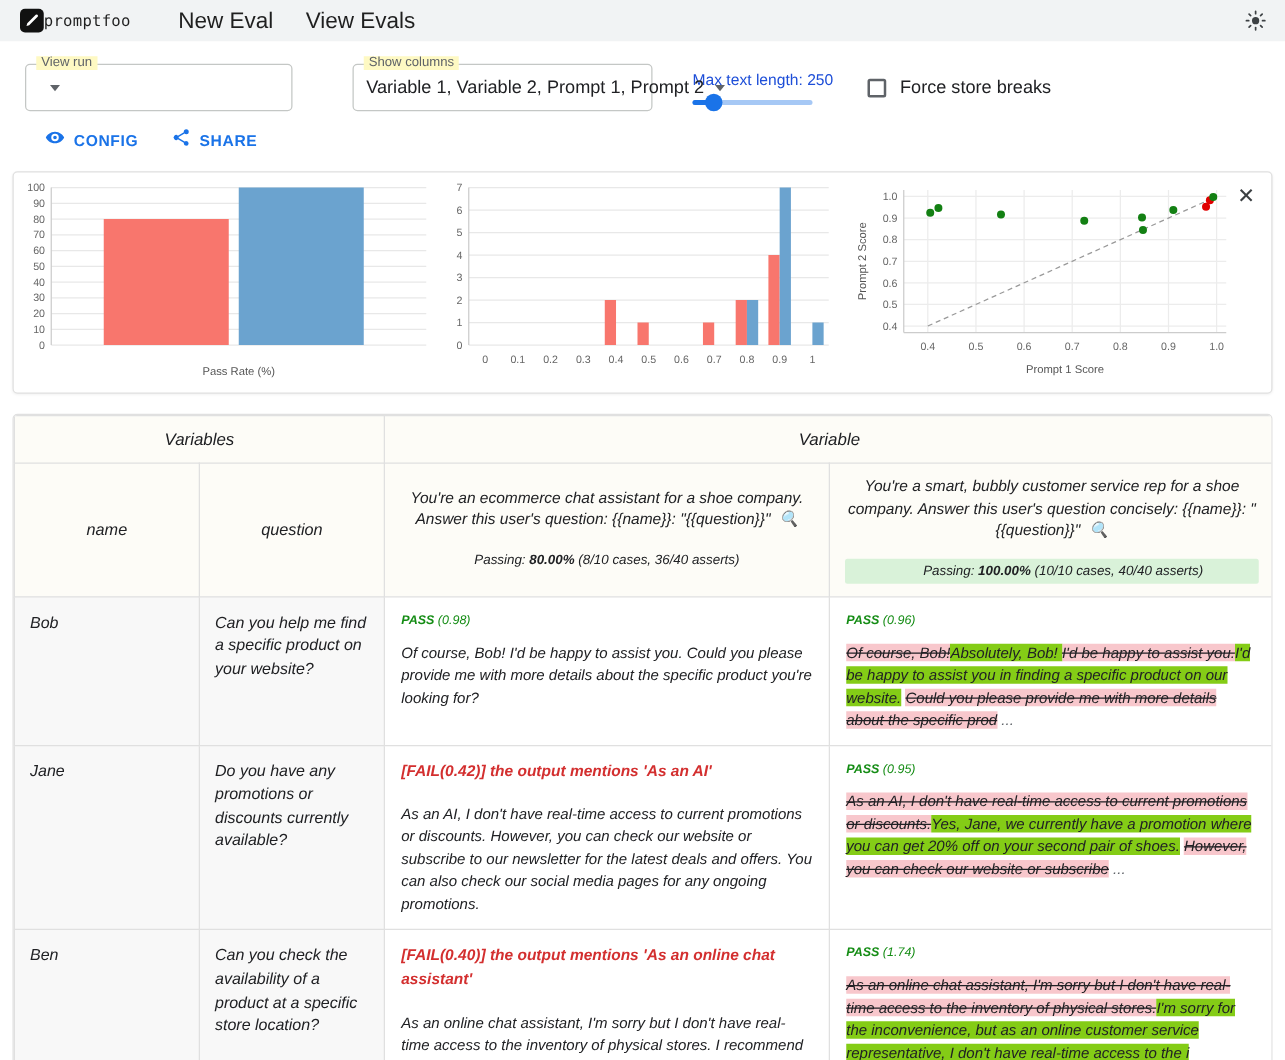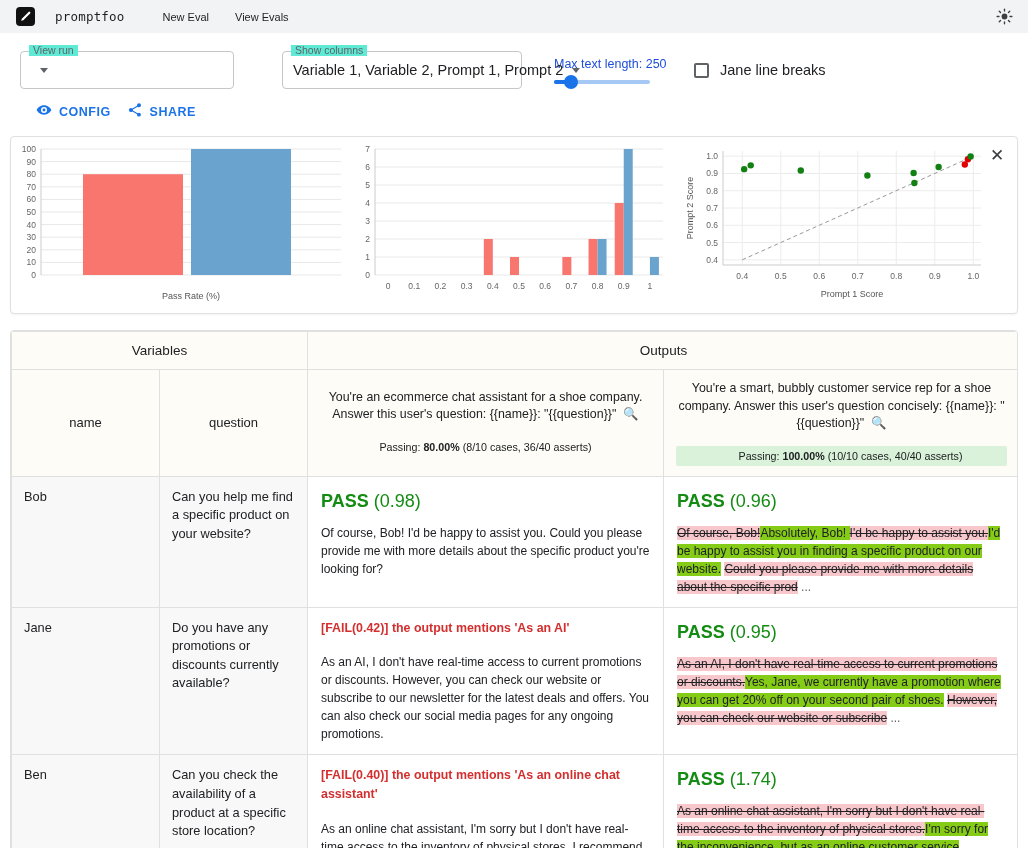--- a/index.html
+++ b/index.html
@@ -11,50 +11,50 @@
     font-family:"Liberation Sans", sans-serif;
     color:#202124;
     -webkit-font-smoothing:antialiased;
   }
 
   
   .navbar{
     height:33px; background:#f1f3f4; display:flex; align-items:center;
     padding:0 10px; position:relative;
   }
-  .brand{ display:flex; align-items:center; gap:20px; padding:2px 6px; }
+  .brand{ display:flex; align-items:center; gap:0; padding:2px 6px; }
   .logo-sq{
     width:19px;height:19px;border-radius:4px;background:#111;
     display:flex;align-items:center;justify-content:center;flex:none;
   }
   .logo-sq svg{display:block}
   .brand-name{
     font-family:"DejaVu Sans Mono","Liberation Mono",monospace;
     font-size:12.5px;color:#1f1f1f;letter-spacing:.2px;
   }
   .nav-links{ display:flex; align-items:center; gap:26px; margin-left:32px; }
-  .nav-link{ font-size:11px; color:#1f1f1f; cursor:pointer; }
+  .nav-link{ font-size:18px; color:#1f1f1f; cursor:pointer; }
   .theme-btn{
     position:absolute; right:12px; top:50%; transform:translateY(-50%);
     width:24px;height:24px;display:flex;align-items:center;justify-content:center;
     cursor:pointer;
   }
 
   
   .controls{
     display:flex; align-items:center; padding:18px 20px 0 20px; gap:0;
   }
   .field{
     position:relative; border:1px solid #c4c7c5; border-radius:4px;
     height:38px; display:flex; align-items:center; padding:0 10px;
     background:#fff;
   }
   .field.focused{ border:2px solid #1a73e8; }
   .field-legend{
-    position:absolute; top:-7px; left:8px; background:#5eead4; padding:0 4px;
+    position:absolute; top:-7px; left:8px; background:#fef9c3; padding:0 4px;
     font-size:10.5px; color:#5f6368; line-height:1;
   }
   .field.focused .field-legend{ color:#1a73e8; }
   .field-value{ font-size:14.5px; color:#202124; white-space:nowrap; }
   .caret{
     width:0;height:0;border-left:4.5px solid transparent;border-right:4.5px solid transparent;
     border-top:5px solid #5f6368; margin-left:9px;
   }
   #view-run-field{ width:214px; }
   #show-columns-field{ width:240px; margin-left:48px; }
@@ -66,21 +66,21 @@
   .slider-fill{ position:absolute; left:0; top:0; height:4px; border-radius:2px; background:#1a73e8; }
   .slider-thumb{
     position:absolute; top:-5px; width:14px;height:14px;border-radius:50%;
     background:#1a73e8; transform:translateX(-50%); cursor:pointer;
   }
   .chk-wrap{ display:flex; align-items:center; gap:11px; margin-left:44px; }
   .chk-box{ width:15px;height:15px;border:2px solid #5f6368;border-radius:2px; cursor:pointer;}
   .chk-label{ font-size:14.5px; color:#202124; }
 
   
-  .actions{ display:flex; align-items:center; gap:16px; padding:13px 0 0 36px; }
+  .actions{ display:flex; align-items:center; gap:26px; padding:13px 0 0 36px; }
   .action{ display:flex; align-items:center; gap:7px; cursor:pointer; }
   .action-text{ font-size:12.5px; font-weight:600; color:#1a73e8; letter-spacing:.5px; }
 
   
   .charts-panel{
     position:relative; margin:14px 10px 0 10px; border:1px solid #e0e0e0;
     border-radius:4px; background:#fff; height:178px; display:flex;
     box-shadow:0 1px 2px rgba(0,0,0,.05);
   }
   .chart-cell{ flex:1; position:relative; }
@@ -88,42 +88,42 @@
     position:absolute; top:8px; right:10px; width:20px;height:20px;
     display:flex;align-items:center;justify-content:center;cursor:pointer;
     font-size:17px; color:#3c4043; line-height:1;
   }
   .tick{ font-size:8.5px; fill:#666; font-family:"Liberation Sans",sans-serif; }
   .axname{ font-size:9px; fill:#555; font-family:"Liberation Sans",sans-serif; }
 
   
   .table-wrap{ margin:16px 10px 0 10px; border:1px solid #e0e0e0; border-radius:4px; overflow:hidden; background:#fff;}
   table{ border-collapse:collapse; width:100%; table-layout:fixed; }
-  th,td{ border:1px solid #e0e0e0; vertical-align:top; }
+  th,td{ border:1px solid #e0e0e0; vertical-align:top;font-style:italic; }
   .grp-head th{
     background:#fdfcf7; text-align:center; font-weight:400; font-size:13.5px;
     color:#202124; height:38px; vertical-align:middle;
   }
   .col-head th{
     background:#fdfcf7; padding:10px 12px; font-weight:400; font-size:13px; color:#202124;
     text-align:center; vertical-align:middle;
   }
   th.var-col{ width:150px; }
   th.var-col2{ width:148px; }
   .prompt-head{ text-align:center; }
   .prompt-text{ font-size:12.4px; line-height:1.42; color:#202124; }
   .passing{
     margin-top:13px; font-size:10.7px; color:#202124; padding:4px 2px; border-radius:2px;
   }
   .passing.good{ background:#d9f2d9;padding-left:20px; }
   .passing b{ font-weight:700; }
 
   td.varcell{ padding:11px 12px; font-size:12.8px; color:#202124; line-height:1.45; background:#f8f8f8;}
   td.outcell{ padding:11px 13px; font-size:12.6px; line-height:1.5; color:#202124; background:#fff;}
-  .verdict{ margin-bottom:9px; font-size:18px; }
+  .verdict{ margin-bottom:9px; font-size:10px; }
   .verdict .pass{ color:#148c14; font-weight:700; }
   .verdict .score{ color:#148c14; }
   .verdict.fail{ color:#d32f2f; font-weight:700; font-size:12.4px; margin-bottom:16px;}
   .body-text{ font-size:12px; line-height:1.5; }
   .del{ background:#f8c7cc; text-decoration:line-through; }
   .ins{ background:#84cc16; }
   .ell{ color:#5f6368; }
 </style>
 </head>
 <body>
@@ -175,21 +175,21 @@
   <div class="slider-wrap">
     <div class="slider-label">Max text length: 250</div>
     <div class="slider-track">
       <div class="slider-fill" id="slider-fill" style="width: 18%;"></div>
       <div class="slider-thumb" id="slider-thumb" style="left: 18%;"></div>
     </div>
   </div>
 
   <div class="chk-wrap">
     <span class="chk-box"></span>
-    <span class="chk-label">Jane line breaks</span>
+    <span class="chk-label">Force store breaks</span>
   </div>
 </div>
 
 <div class="actions">
   <div class="action">
     <span>
       <svg width="16" height="16" viewBox="0 0 24 24" fill="#1a73e8">
           <path d="M12 5C6.5 5 2.4 8.9 1 12c1.4 3.1 5.5 7 11 7s9.6-3.9 11-7c-1.4-3.1-5.5-7-11-7zm0 11.5A4.5 4.5 0 1 1 12 7.5a4.5 4.5 0 0 1 0 9zm0-2.3a2.2 2.2 0 1 0 0-4.4 2.2 2.2 0 0 0 0 4.4z"></path>
         </svg>
     </span>
@@ -330,21 +330,21 @@
   <table>
     <colgroup>
       <col style="width:148px">
         <col style="width:148px">
         <col style="width:356px">
         <col style="width:356px">
     </colgroup>
     <thead>
       <tr class="grp-head">
         <th colspan="2">Variables</th>
-        <th colspan="2">Outputs</th>
+        <th colspan="2">Variable</th>
       </tr>
       <tr class="col-head">
         <th class="var-col">name</th>
         <th class="var-col2">question</th>
         <th class="prompt-head">
           <div class="prompt-text"><span>You're an ecommerce chat assistant for a shoe company. Answer this user's question: {{name}}: "{{question}}"</span>
             <span>&nbsp;🔍</span></div>
           <div class="passing">
             <span>Passing: </span><b>80.00%</b><span> (8/10 cases, 36/40 asserts)</span>
           </div>

